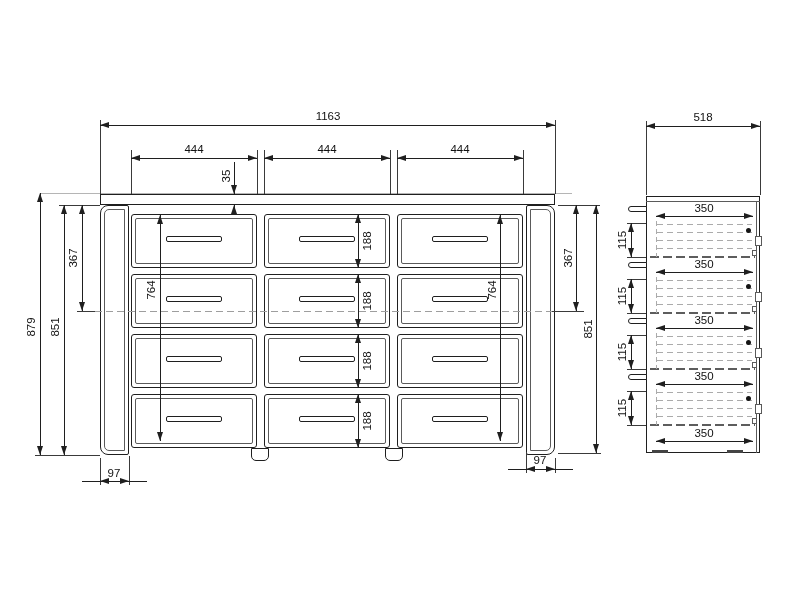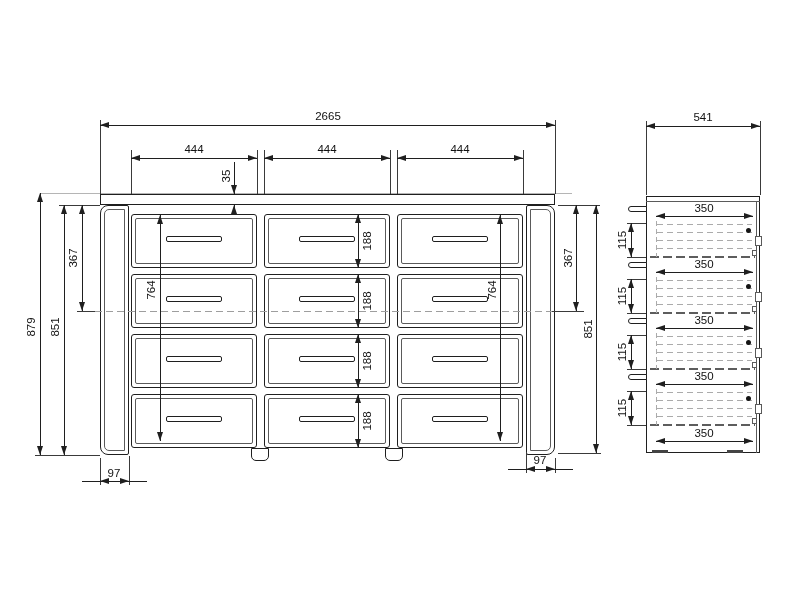--- a/index.html
+++ b/index.html
@@ -101,21 +101,21 @@
     <div class="foot" style="left:251px;top:448px;width:18px;height:13px"></div>
     <div class="foot" style="left:385px;top:448px;width:18px;height:13px"></div>
 
     <div class="hdash" style="left:95px;top:311px;width:457px"></div>
 
     <div class="ext" style="left:100px;top:120px;width:1px;height:74px"></div>
     <div class="ext" style="left:555px;top:120px;width:1px;height:74px"></div>
     <div class="ln" style="left:100px;top:125px;width:455px;height:1px"></div>
     <div class="ah ah-l" style="left:100px;top:122px"></div>
     <div class="ah ah-r" style="left:546px;top:122px"></div>
-    <div class="lbl" style="left:297px;top:110px;width:62px">2665</div>
+    <div class="lbl" style="left:297px;top:110px;width:62px">1163</div>
 
     <div class="ext" style="left:131px;top:150px;width:1px;height:44px"></div>
     <div class="ext" style="left:257px;top:150px;width:1px;height:44px"></div>
     <div class="ext" style="left:264px;top:150px;width:1px;height:44px"></div>
     <div class="ext" style="left:390px;top:150px;width:1px;height:44px"></div>
     <div class="ext" style="left:397px;top:150px;width:1px;height:44px"></div>
     <div class="ext" style="left:523px;top:150px;width:1px;height:44px"></div>
     <div class="ln" style="left:131px;top:158px;width:126px;height:1px"></div>
     <div class="ah ah-l" style="left:131px;top:155px"></div>
     <div class="ah ah-r" style="left:248px;top:155px"></div>
@@ -208,21 +208,21 @@
     <div class="lbl" style="left:525px;top:454px;width:30px">97</div>
   </div>
 
   <div class="grp">
 
     <div class="ext" style="left:646px;top:121px;width:1px;height:74px"></div>
     <div class="ext" style="left:760px;top:121px;width:1px;height:74px"></div>
     <div class="ln" style="left:646px;top:126px;width:114px;height:1px"></div>
     <div class="ah ah-l" style="left:646px;top:123px"></div>
     <div class="ah ah-r" style="left:751px;top:123px"></div>
-    <div class="lbl" style="left:672px;top:111px;width:62px">541</div>
+    <div class="lbl" style="left:672px;top:111px;width:62px">518</div>
 
     <div class="box" style="left:646px;top:196px;width:114px;height:257px"></div>
     <div class="ln" style="left:646px;top:201px;width:114px;height:1px;background:#5a5a5a"></div>
     <div class="ln" style="left:756px;top:201px;width:1px;height:252px;background:#5a5a5a"></div>
 
     <div class="box" style="left:628px;top:206px;width:19px;height:6px;border-radius:3px 0 0 3px"></div>
     <div class="ln" style="left:656px;top:216px;width:97px;height:1px"></div>
     <div class="ah ah-l" style="left:656px;top:213px"></div>
     <div class="ah ah-r" style="left:744px;top:213px"></div>
     <div class="lbl" style="left:673px;top:202px;width:62px">350</div>

